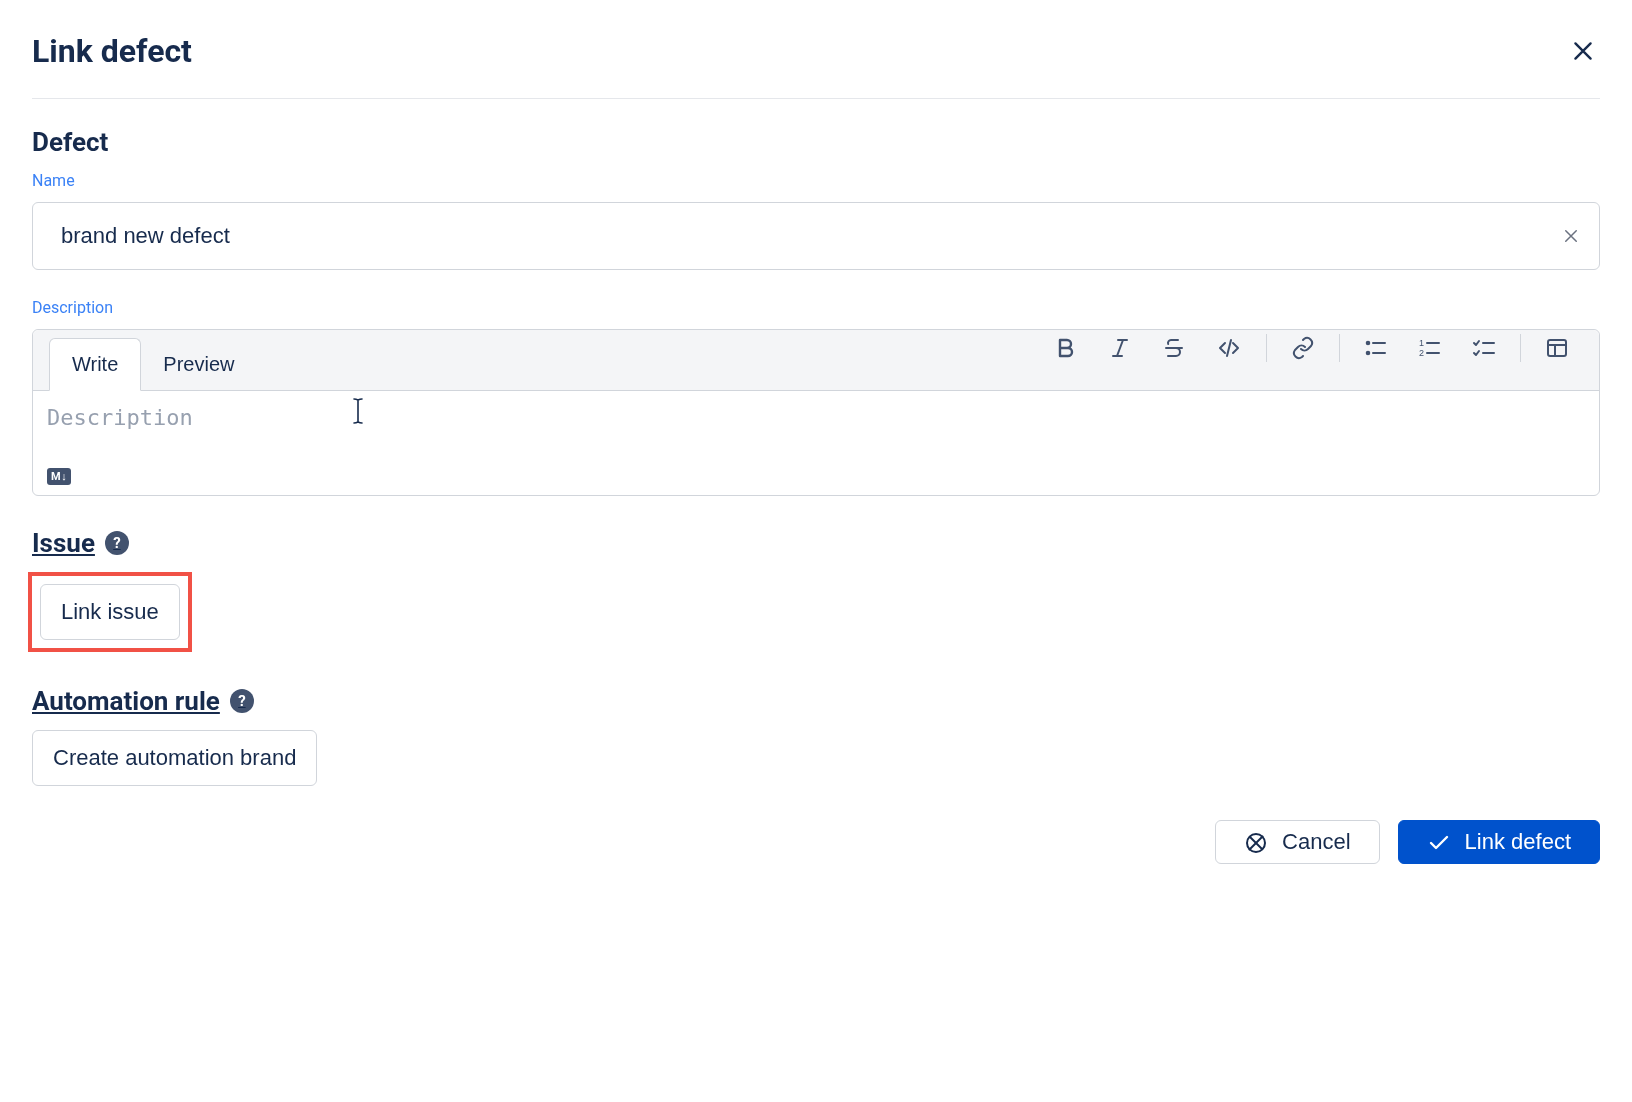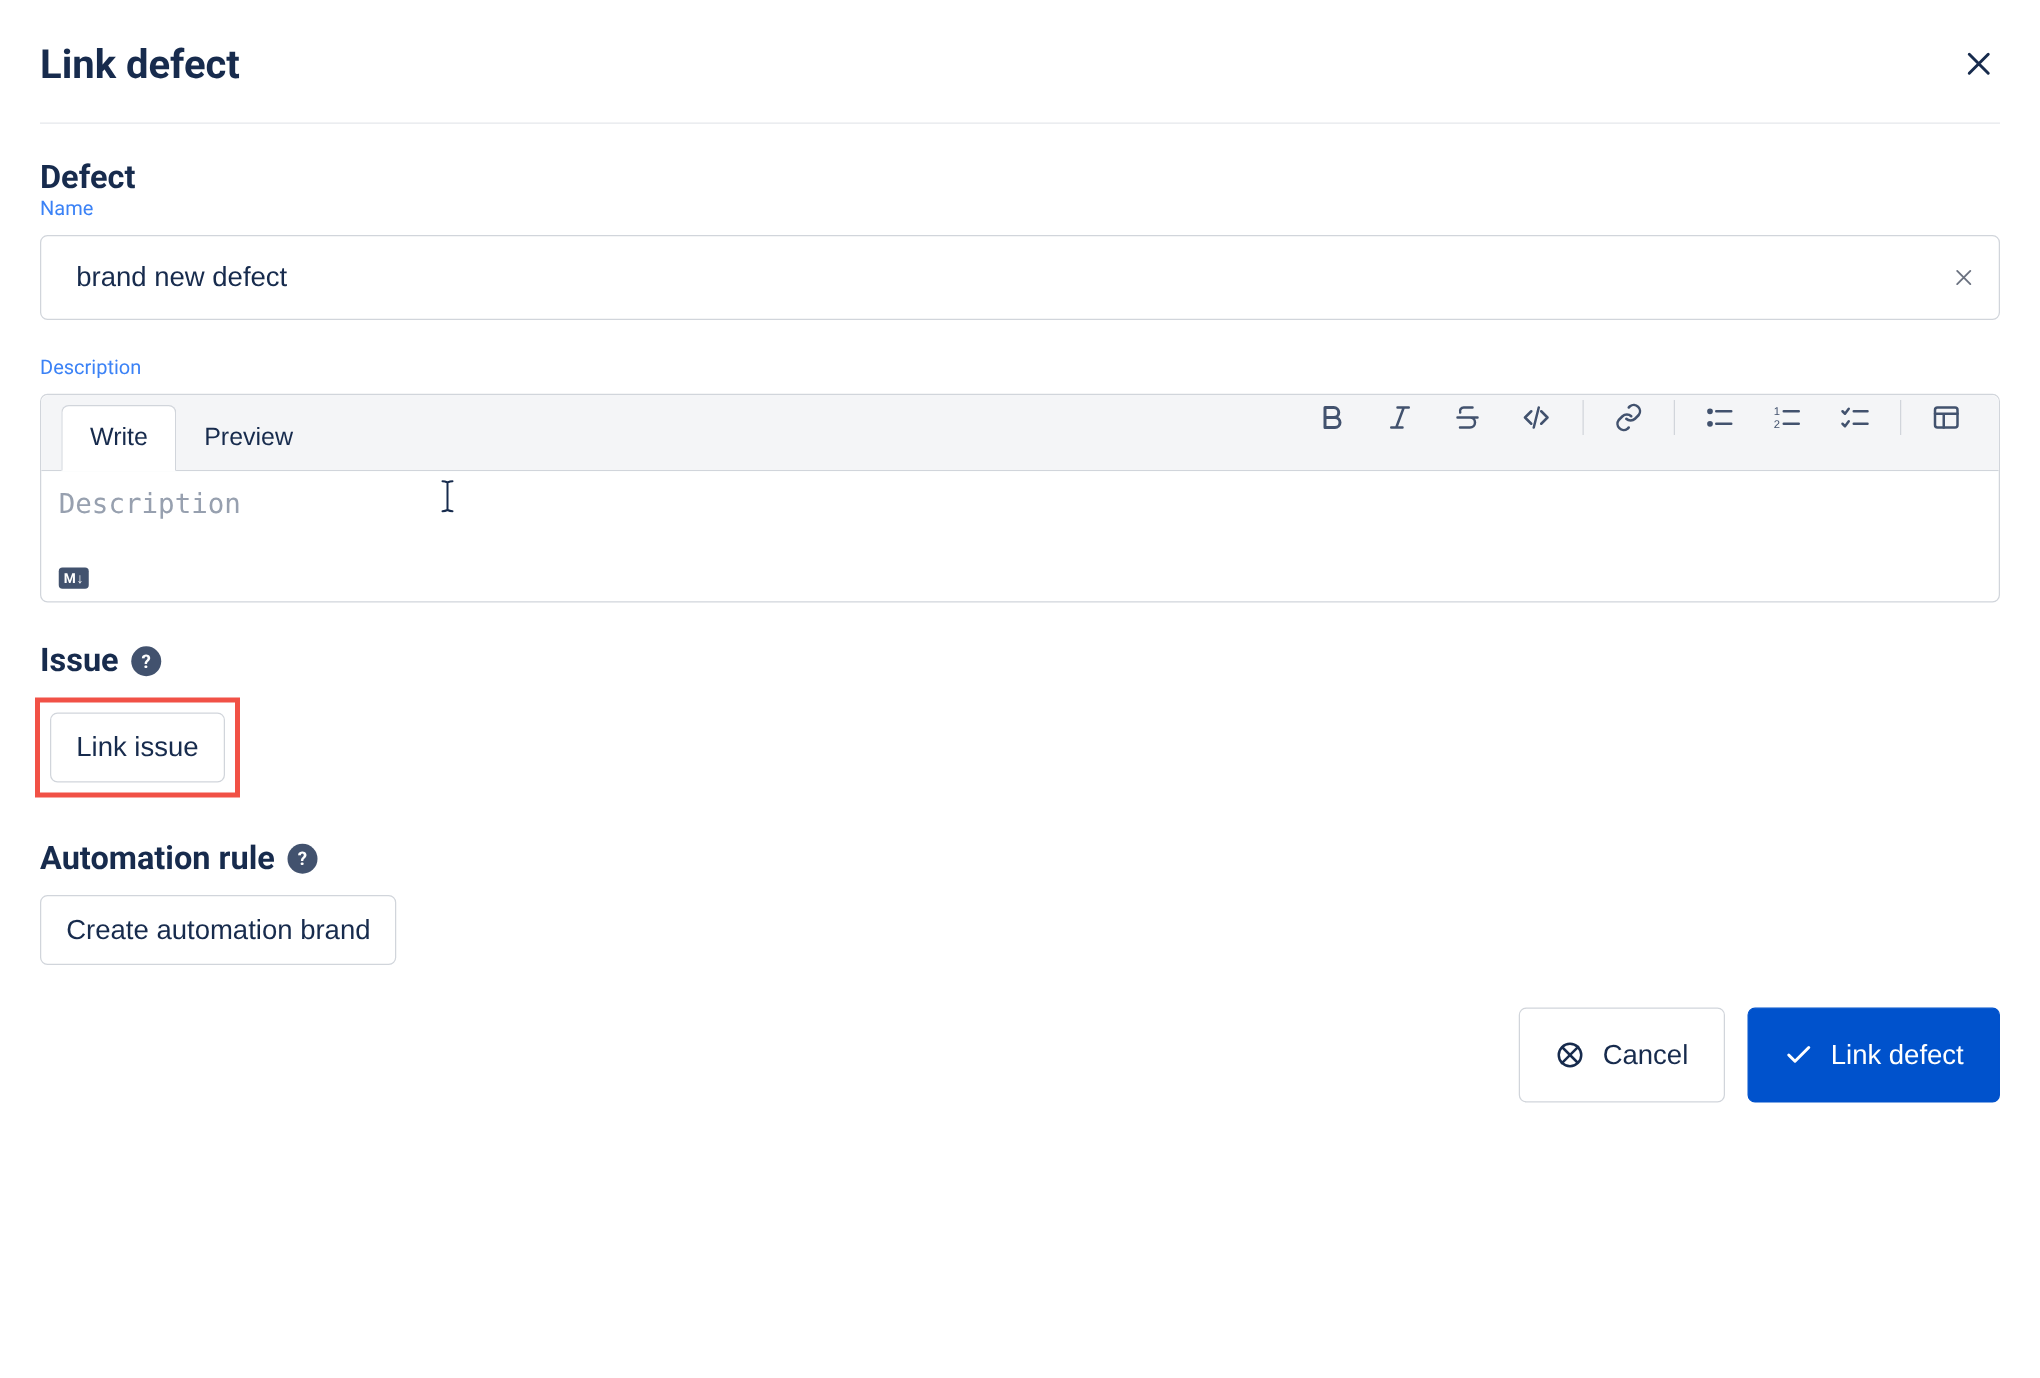--- a/index.html
+++ b/index.html
@@ -29,20 +29,21 @@
   cursor: pointer;
   padding: 4px;
   display: flex;
   align-items: center;
   justify-content: center;
 }
 .section-title {
   font-size: 26px;
   font-weight: 700;
   color: #172b4d;
+  margin-bottom: 14px;
 }
 .label {
   font-size: 16px;
   color: #3b82f6;
   margin-bottom: 12px;
 }
 .input-wrap {
   position: relative;
   margin-bottom: 28px;
 }
@@ -154,20 +155,21 @@
   width: 1px;
   height: 28px;
   color: #172b4d;
   font-size: 26px;
 }
 .section-header-row {
   display: flex;
   align-items: center;
   gap: 10px;
   margin-bottom: 14px;
+  text-decoration: underline;
 }
 .help-icon {
   width: 24px;
   height: 24px;
   border-radius: 50%;
   background: #42526e;
   color: #fff;
   font-size: 15px;
   font-weight: 700;
   display: flex;
@@ -196,25 +198,25 @@
 }
 .highlight-box .btn { margin: 0; }
 .footer {
   display: flex;
   justify-content: flex-end;
   gap: 18px;
   margin-top: 28px;
 }
 .footer-btn {
   font-size: 22px;
-  padding: 24px 28px;
+  padding: 8px 28px;
   border-radius: 6px;
   cursor: pointer;
   display: flex;
-  align-items: center;
+  align-items: flex-end;
   gap: 14px;
   border: 1px solid #d1d5db;
   background: #fff;
   color: #172b4d;
 }
 .footer-btn.primary {
   background: #0052cc;
   border-color: #0052cc;
   color: #fff;
 }

